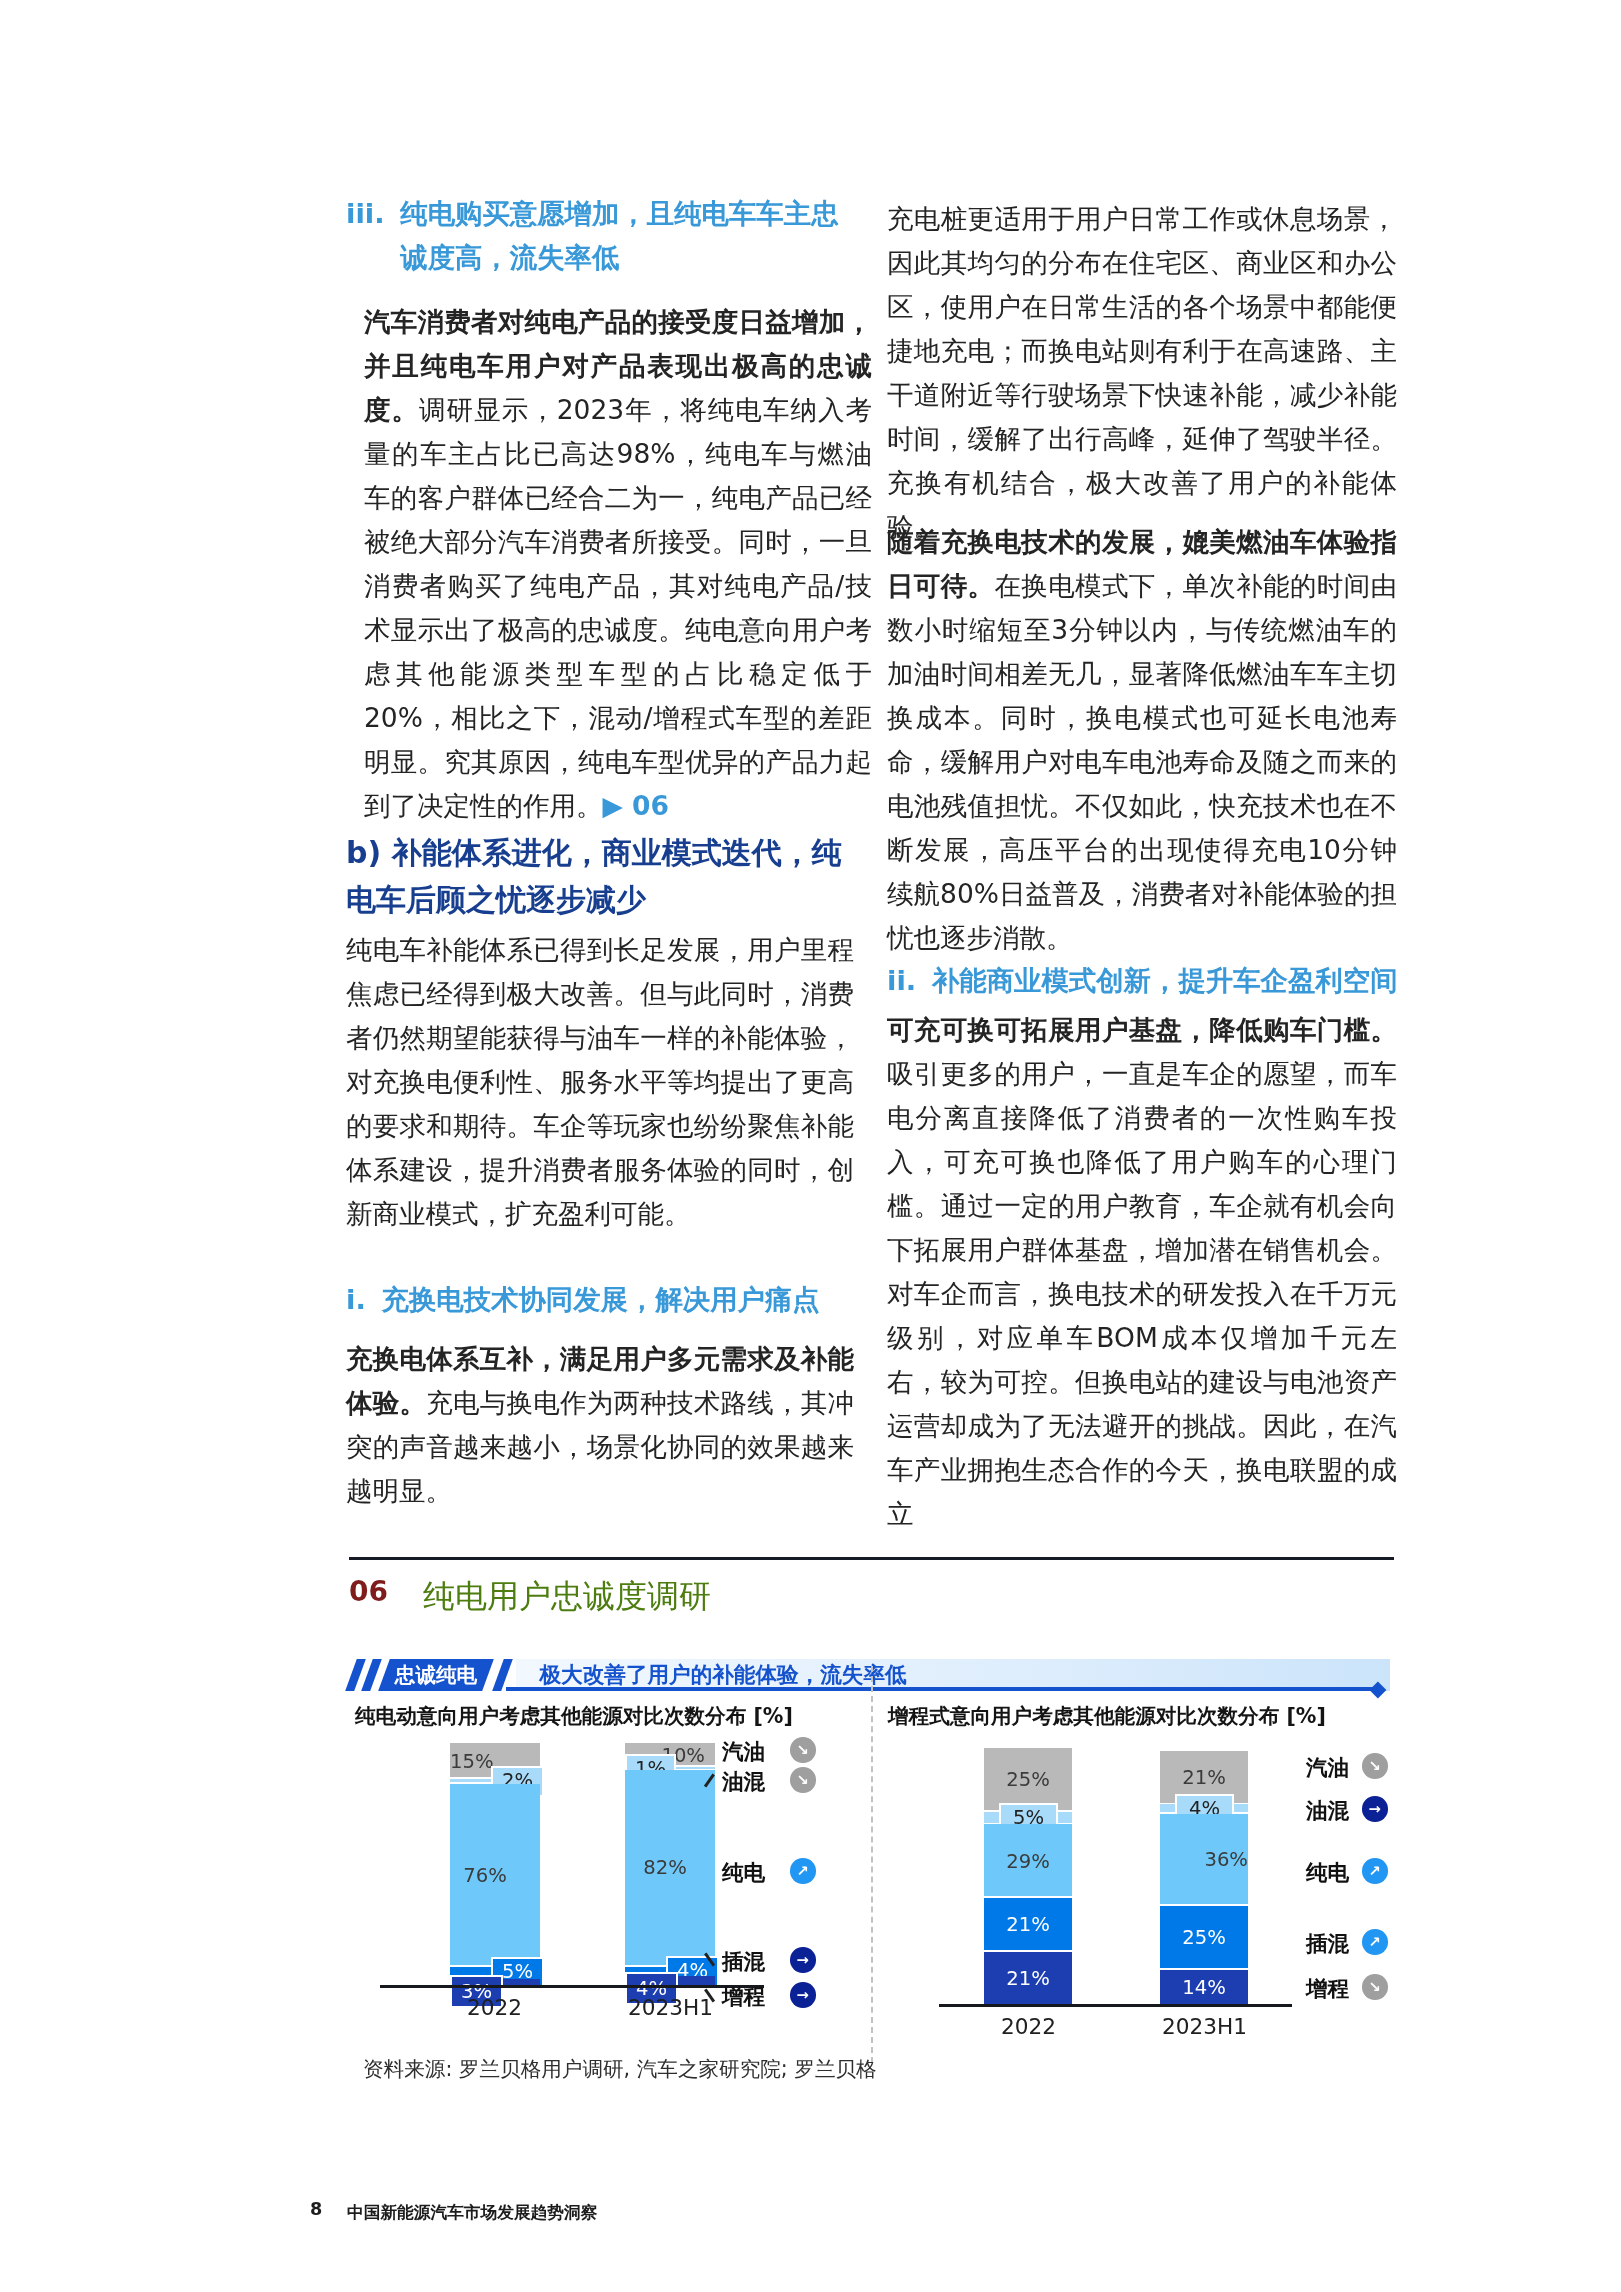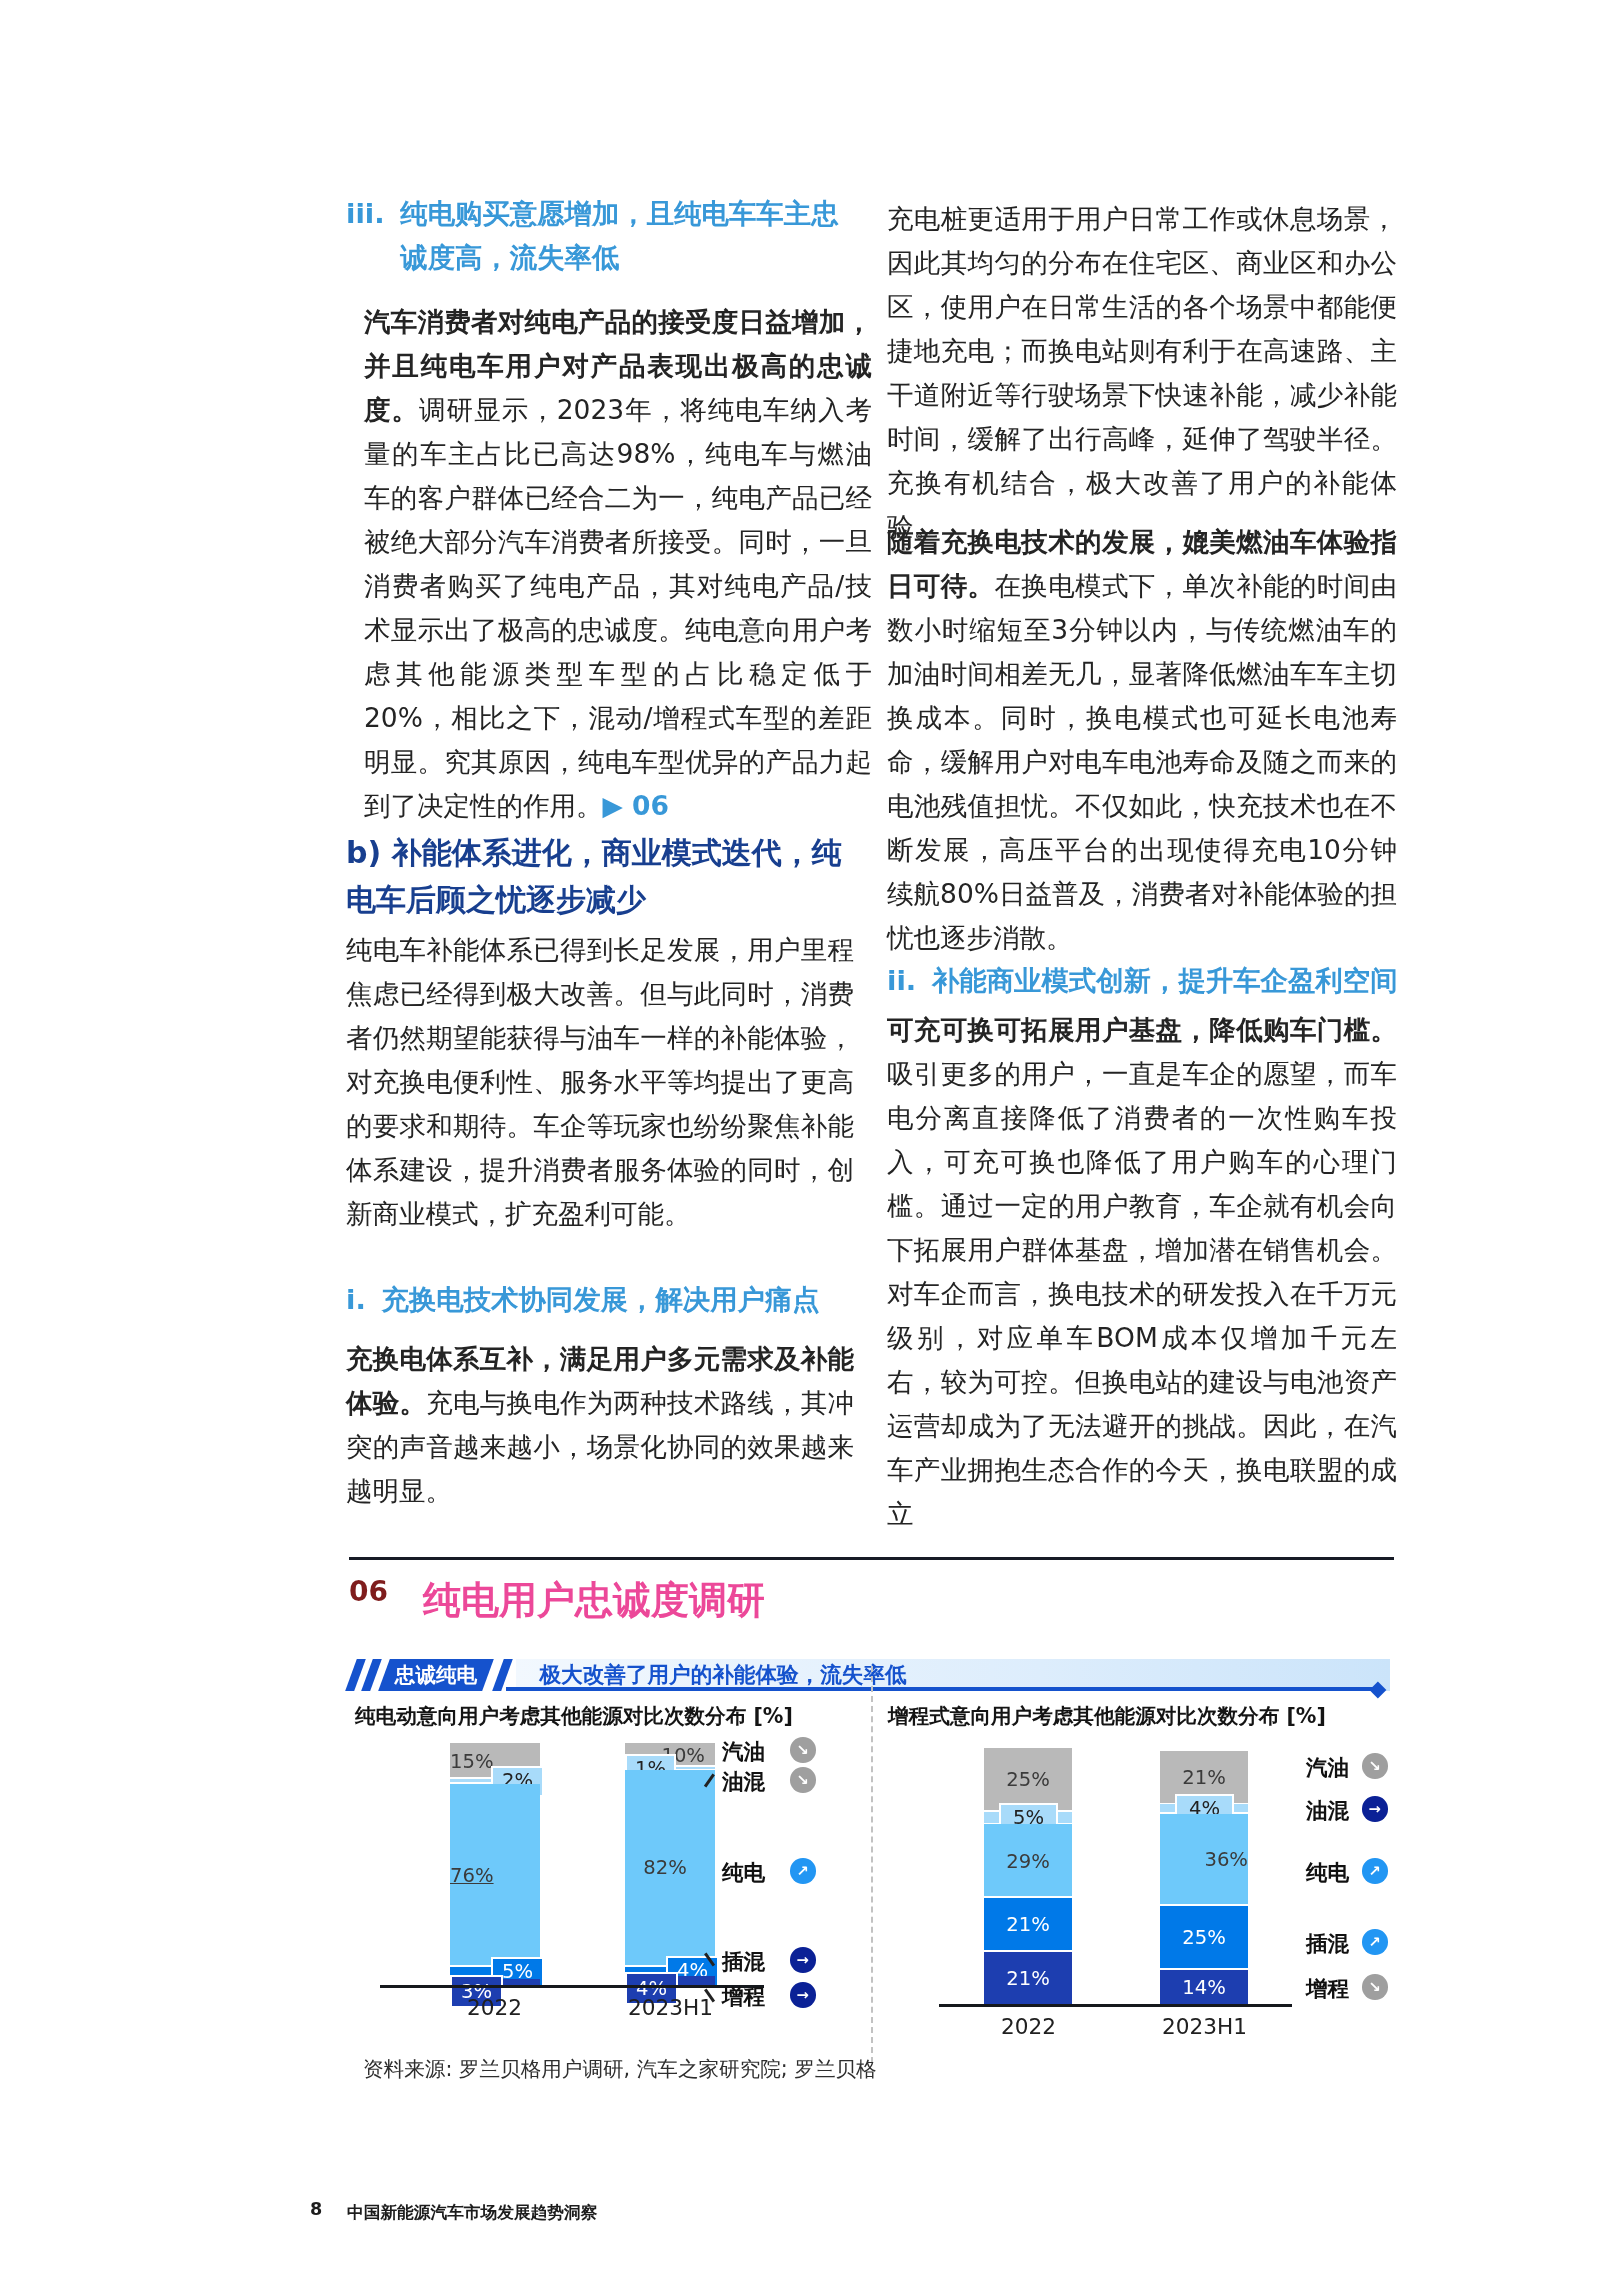--- a/index.html
+++ b/index.html
@@ -8,21 +8,21 @@
   .abs{position:absolute;}
   .para{font-size:26.5px;line-height:44px;text-align:justify;color:#242424;}
   .para .lead{font-weight:700;}
   .ref{color:#3898d8;font-weight:700;}
   .h-sub{color:#3898d8;font-weight:700;font-size:27.4px;line-height:44px;display:flex;gap:15.7px;}
   .h-sub .h-num{flex:0 0 auto;}
   .h-sub .h-txt{flex:1;}
   .h-navy{color:#183f8f;font-weight:700;font-size:30px;line-height:47px;text-align:left;}
   .fig-rule{background:#171b26;height:2.9px;}
   .fig-num{color:#7f1d1d;font-weight:700;font-size:28px;}
-  .fig-title{color:#ec4899;font-weight:700;font-size:38px;}
+  .fig-title{color:#4d7c0f;font-weight:400;font-size:32px;}
   .banner{height:32px;}
   .b-stripe{position:absolute;top:0;width:8.8px;height:32px;background:#1552cd;transform:skewX(-20deg);}
   .b-badge{position:absolute;top:0;left:35px;width:104px;height:32px;background:#1552cd;transform:skewX(-20deg);}
   .b-badge span{display:block;transform:skewX(20deg);text-align:center;line-height:32px;color:#fff;font-size:20.6px;font-weight:700;}
   .b-band{position:absolute;top:0;left:167px;width:874px;height:32px;
           background:linear-gradient(90deg,#f2f8fe 0%,#ddedfc 60%,#cbe4fa 100%);}
   .b-band span{display:block;padding-left:23.5px;line-height:32px;color:#1552cd;font-size:21.6px;font-weight:700;}
   .b-line{position:absolute;top:28px;left:157px;width:872px;height:3.9px;background:#1552cd;}
   .b-diamond{position:absolute;top:24.5px;left:1023px;width:11.8px;height:11.8px;background:#1552cd;transform:rotate(45deg);}
   .chart-subtitle{font-size:20.6px;font-weight:700;color:#141414;}
@@ -105,21 +105,21 @@
   <div class="abs chart-subtitle" style="left:888px;top:1702px;width:514px;">增程式意向用户考虑其他能源对比次数分布 [%]</div>
 
   <div class="abs dash-divider" style="left:871px;top:1666px;height:397px;"></div>
 
   <div class="abs" id="charts-layer" style="left:0;top:0;width:1621px;height:2293px;pointer-events:none;">
       <div class="bar-seg" style="left: 450px; top: 1743px; width: 90px; height: 36px; background: rgb(185, 185, 185); border-bottom: 2px solid rgb(255, 255, 255);"></div>
       <div class="seg-label" style="left: 450px; top: 1748px; width: 90px; text-align: left; color: rgb(59, 59, 59);">15%</div>
       <div class="bar-seg" style="left: 450px; top: 1779px; width: 90px; height: 4.8px; background: rgb(168, 219, 250); border-bottom: 2px solid rgb(255, 255, 255);"></div>
       <div class="chip" style="left: 493px; top: 1768px; width: 49px; height: 26.5px; line-height: 26.5px; background: rgb(168, 219, 250); color: rgb(34, 34, 34);">2%</div>
       <div class="bar-seg" style="left: 450px; top: 1784px; width: 90px; height: 183px; background: rgb(110, 201, 250); border-bottom: 2px solid rgb(255, 255, 255);"></div>
-      <div class="seg-label" style="left: 450px; top: 1862px; width: 70px; color: rgb(59, 59, 59); text-decoration: underline;">76%</div>
+      <div class="seg-label" style="left: 450px; top: 1862px; width: 70px; text-align: center; color: rgb(59, 59, 59);">76%</div>
       <div class="bar-seg" style="left: 450px; top: 1967px; width: 90px; height: 12px; background: rgb(0, 121, 232); border-bottom: 2px solid rgb(255, 255, 255);"></div>
       <div class="chip" style="left: 493px; top: 1959px; width: 49px; height: 26.5px; line-height: 26.5px; background: rgb(0, 121, 232); color: rgb(255, 255, 255);">5%</div>
       <div class="bar-seg" style="left: 450px; top: 1979px; width: 90px; height: 7.2px; background: rgb(29, 62, 176); border-bottom: none;"></div>
       <div class="chip" style="left: 452px; top: 1977px; width: 49px; height: 29px; line-height: 29px; background: rgb(29, 62, 176); color: rgb(255, 255, 255);">3%</div>
       <div class="xlabel" style="left: 426px; top: 1995px; width: 137px;">2022</div>
       <div class="bar-seg" style="left: 625px; top: 1743px; width: 90px; height: 24px; background: rgb(185, 185, 185); border-bottom: 2px solid rgb(255, 255, 255);"></div>
       <div class="seg-label" style="left: 625px; top: 1742px; width: 80px; text-align: right; color: rgb(59, 59, 59);">10%</div>
       <div class="bar-seg" style="left: 625px; top: 1767px; width: 90px; height: 2.4px; background: rgb(168, 219, 250); border-bottom: none;"></div>
       <div class="chip" style="left: 627px; top: 1756px; width: 47px; height: 25.5px; line-height: 25.5px; background: rgb(168, 219, 250); color: rgb(34, 34, 34);">1%</div>
       <div class="bar-seg" style="left: 625px; top: 1770px; width: 90px; height: 197px; background: rgb(110, 201, 250); border-bottom: 2px solid rgb(255, 255, 255);"></div>

